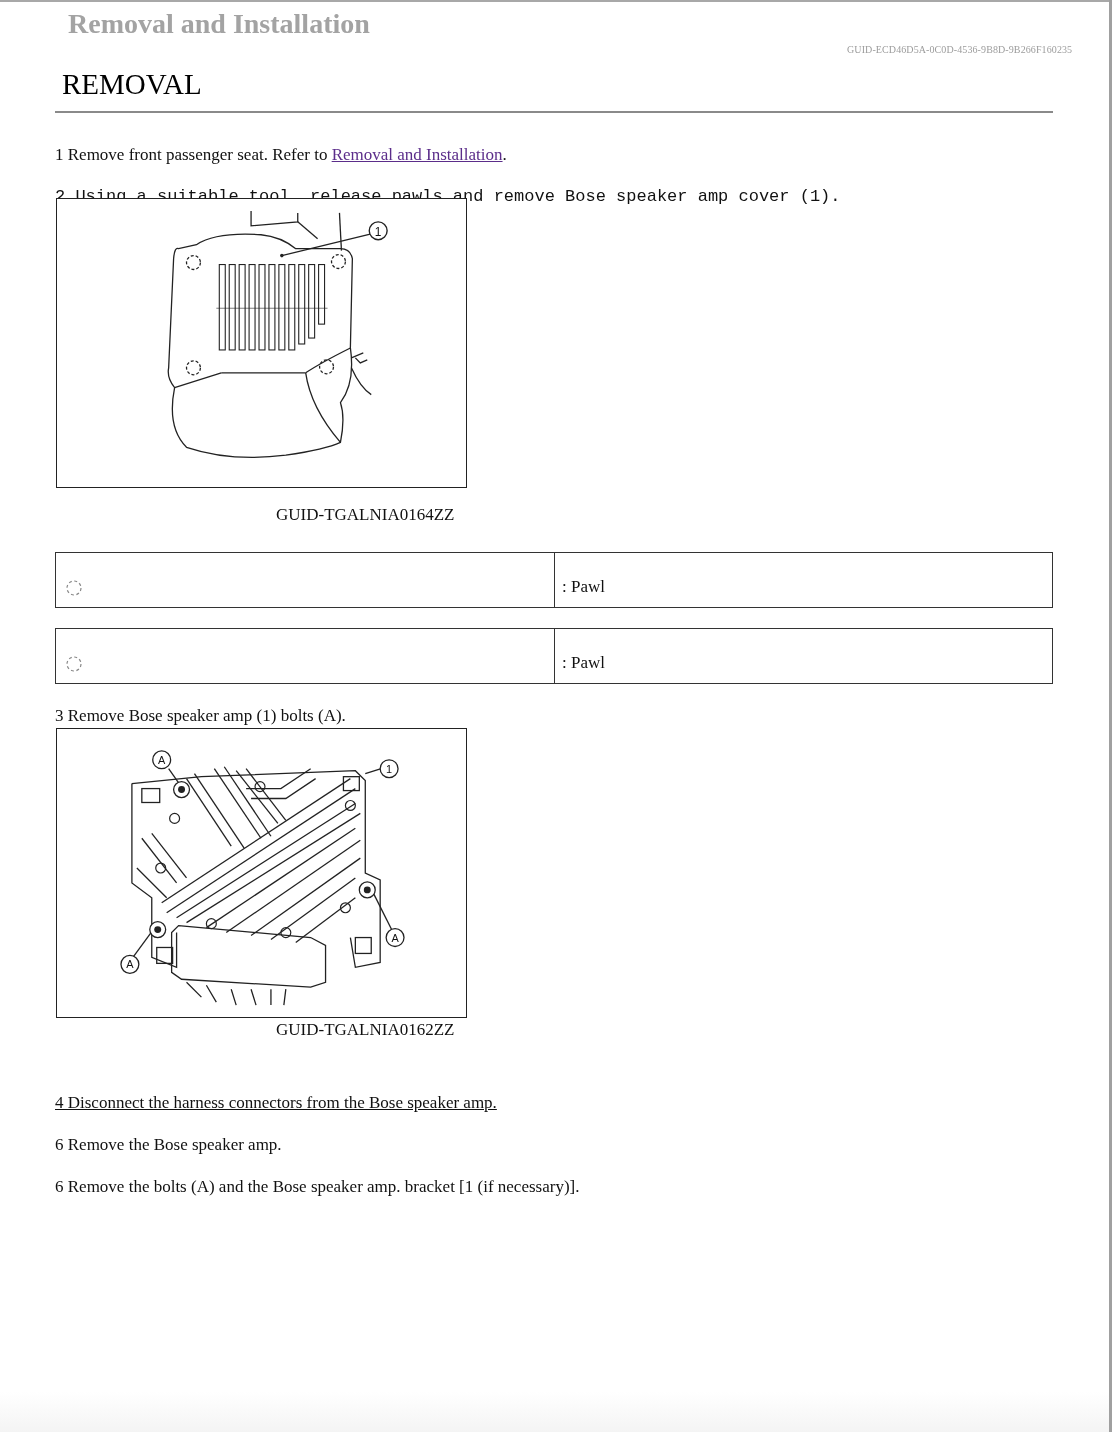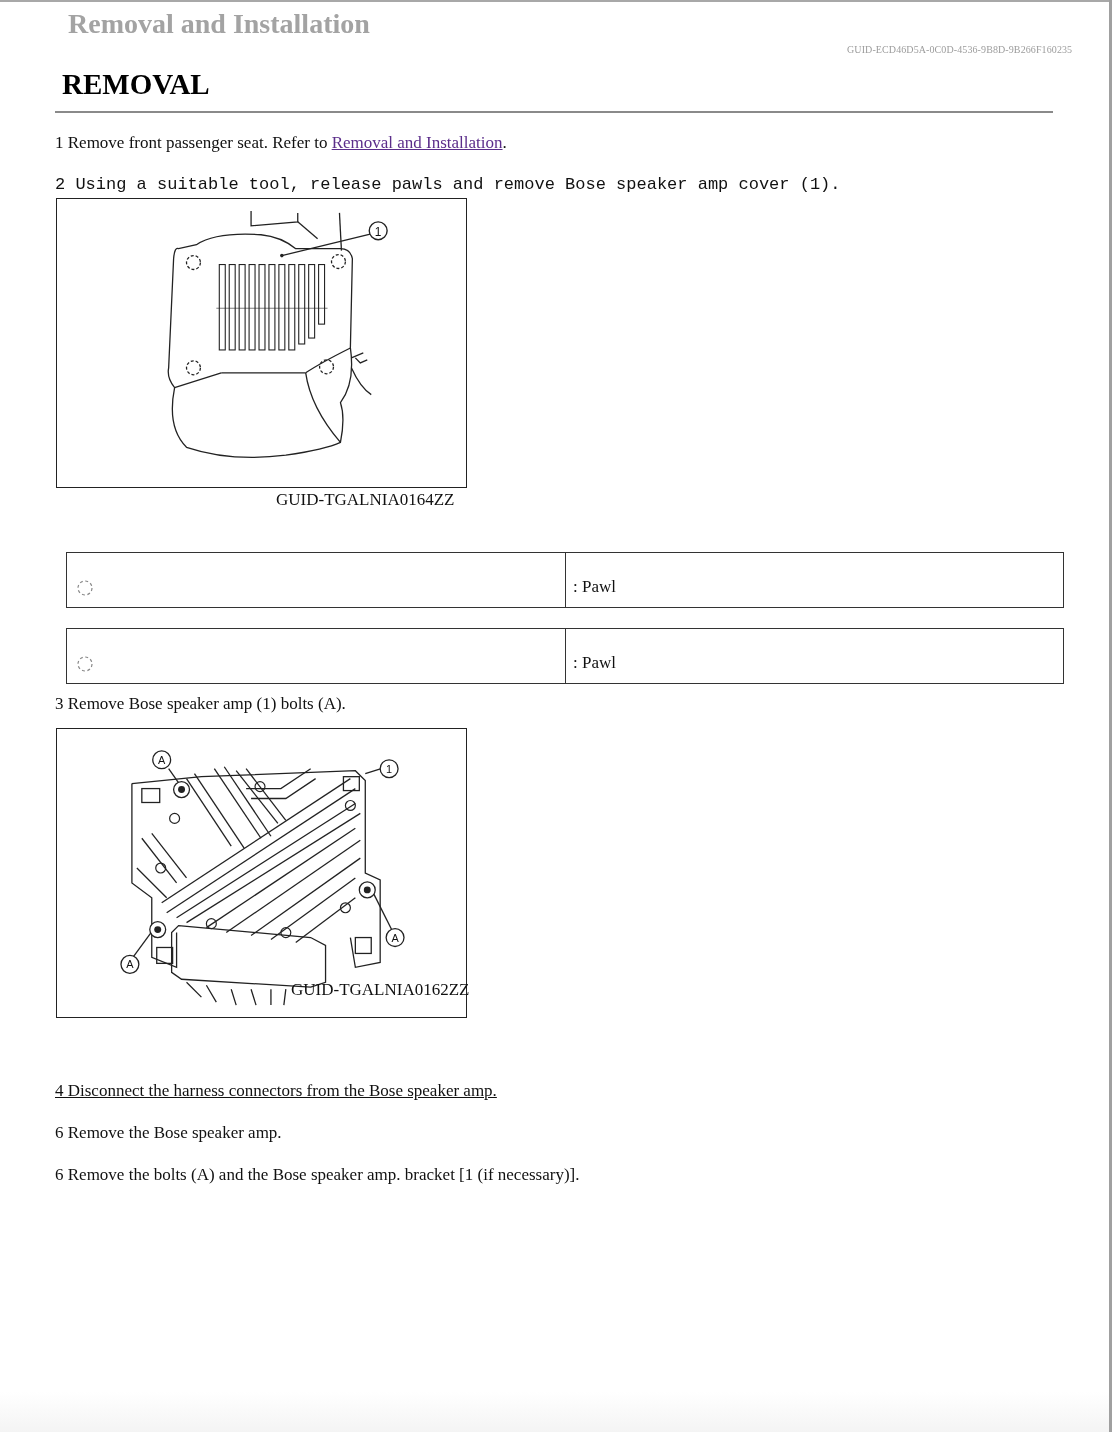--- a/index.html
+++ b/index.html
@@ -18,39 +18,39 @@
   .doc-title {
     position: absolute; left: 68px; top: 8px;
     font-size: 28px; font-weight: bold; color: #a3a3a3; letter-spacing: 0px;
   }
   .doc-guid {
     position: absolute; left: 847px; top: 44px;
     font-size: 10px; color: #9c9c9c; letter-spacing: 0.1px;
   }
   .section-title {
     position: absolute; left: 62px; top: 68px;
-    font-size: 29px; font-weight: bold; color: #000;
+    font-size: 29px; font-weight: normal; color: #000;
   }
   .section-rule {
     position: absolute; left: 55px; top: 111px; width: 998px; height: 2px; background: #8a8a8a;
   }
   .step {
-    position: absolute; left: 55px; font-size: 17px; color: #111; white-space: nowrap;
+    position: absolute; left: 55px; font-size: 17px; color: #111; white-space: nowrap; margin-top: 12px;
   }
   .step a { color: #5b2d8a; text-decoration: underline; }
   .figure {
     position: absolute; left: 56px; width: 411px; height: 290px;
     border: 1px solid #222; background: #fff; box-sizing: border-box;
   }
   .figure svg { width: 100%; height: 100%; display: block; }
   .fig-caption {
     position: absolute; left: 276px; font-size: 17px; color: #111; white-space: nowrap;
   }
   .legend-row {
-    position: absolute; left: 66px; width: 998px; height: 56px;
+    position: absolute; left: 55px; width: 998px; height: 56px;
     border: 1.5px solid #333; box-sizing: border-box; display: flex;
   }
   .legend-row .cell-icon {
     width: 498px; border-right: 1.5px solid #333; position: relative;
   }
   .legend-row .cell-icon svg { position: absolute; left: 7px; top: 24px; }
   .legend-row .cell-text {
     flex: 1; font-size: 17px; padding-left: 7px; padding-top: 24px; color: #111;
   }
 </style>
@@ -113,21 +113,21 @@
       <circle cx="137" cy="170" r="7"></circle>
       <circle cx="271" cy="169" r="7"></circle>
     </g>
 
     <g>
       <circle cx="323" cy="32" r="9" fill="#fff" stroke="#222" stroke-width="1.4"></circle>
       <text x="323" y="37" text-anchor="middle" font-size="12" font-family="Liberation Sans, sans-serif" fill="#111">1</text>
     </g>
   </svg>
 </div>
-<div class="fig-caption" style="top:490px;font-family:Liberation Serif, serif;">GUID-TGALNIA0164ZZ</div>
+<div class="fig-caption" style="top:505px;font-family:Liberation Serif, serif;">GUID-TGALNIA0164ZZ</div>
 
 <div class="legend-row" style="top:552px;">
   <div class="cell-icon">
     <svg width="22" height="22" viewBox="0 0 22 22">
       <circle cx="11" cy="11" r="7" fill="none" stroke="#888" stroke-width="1.2" stroke-dasharray="3,2.5"></circle>
     </svg>
   </div>
   <div class="cell-text">: Pawl</div>
 </div>
 
@@ -216,17 +216,17 @@
         <circle cx="340" cy="210" r="9" fill="#fff" stroke="#222" stroke-width="1.3"></circle>
         <text x="340" y="214">A</text>
       </g>
       <g>
         <circle cx="73" cy="237" r="9" fill="#fff" stroke="#222" stroke-width="1.3"></circle>
         <text x="73" y="241">A</text>
       </g>
     </g>
   </svg>
 </div>
-<div class="fig-caption" style="top:980px;margin-left:15px;">GUID-TGALNIA0162ZZ</div>
+<div class="fig-caption" style="top:1020px;">GUID-TGALNIA0162ZZ</div>
 
 <div class="step" style="top:1081px;text-decoration:underline;">4 Disconnect the harness connectors from the Bose speaker amp.</div>
 <div class="step" style="top:1123px;">6 Remove the Bose speaker amp.</div>
 <div class="step" style="top:1165px;">6 Remove the bolts (A) and the Bose speaker amp. bracket [1 (if necessary)].</div>
 
 </body></html>

